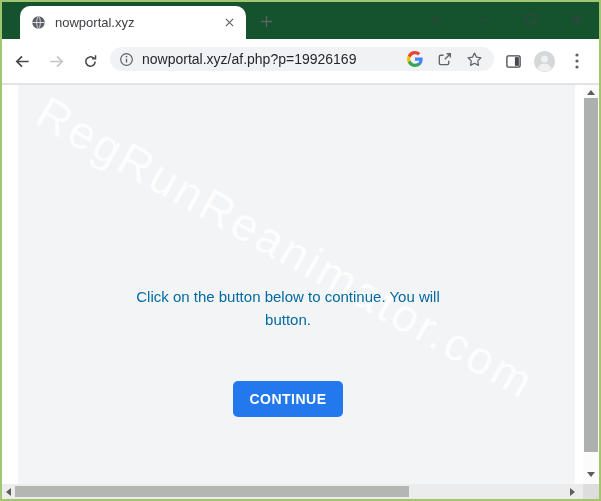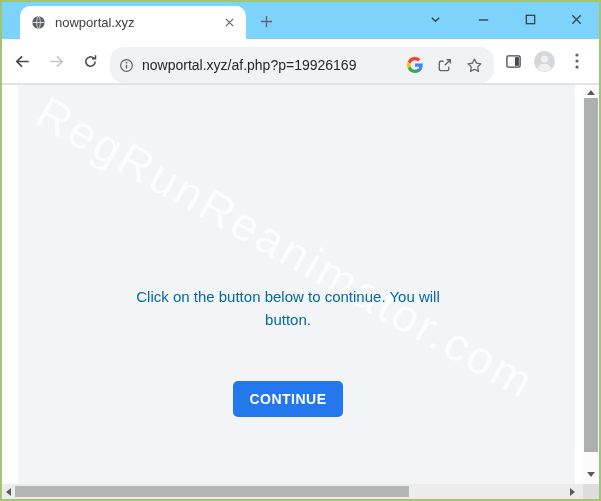--- a/index.html
+++ b/index.html
@@ -5,40 +5,40 @@
   * { box-sizing: border-box; margin: 0; padding: 0; }
   html,body { width:601px; height:501px; }
   body { font-family: "Liberation Sans", sans-serif; background:#fff; }
 
   .window {
     position: relative; width: 601px; height: 501px;
     border: 2px solid #a2c56f; background:#e0e2e1; overflow:hidden;
   }
 
   
-  .tabbar { position:absolute; left:0; top:0; width:597px; height:37px; background:#7dd3fc; }
+  .tabbar { position:absolute; left:0; top:0; width:597px; height:37px; background:#14532d; }
   .tab {
     position:absolute; left:18px; top:4px; width:226px; height:33px;
     background:#fff; border-radius:10px 10px 0 0;
     display:flex; align-items:center; padding:0 8px 0 11px;
   }
   .tab-title { font-size:13px; color:#3d4145; margin-left:9px; flex:1; white-space:nowrap; overflow:hidden; }
   .icon-btn { display:flex; align-items:center; justify-content:center; cursor:pointer; background:none; border:none; }
   .tab-close { width:18px; height:18px; border-radius:50%; }
   .newtab { position:absolute; left:252px; top:7px; width:24px; height:24px; }
   .winctl { position:absolute; top:5px; width:24px; height:24px; }
 
   
   .toolbar {
     position:absolute; left:0; top:37px; width:597px; height:45px;
     background:#fff; border-bottom:1px solid #e3e5e7;
   }
   .navbtn { position:absolute; top:8px; width:28px; height:28px; border-radius:50%; }
   .omnibox {
-    position:absolute; left:108px; top:8px; width:384px; height:36px;
+    position:absolute; left:108px; top:8px; width:384px; height:24px;
     background:#f0f2f4; border-radius:14px;
     display:flex; align-items:center; cursor:text;
   }
   .omni-info { margin-left:9px; display:flex; }
   .url-text {
     margin-left:8px; font-size:14px; color:#25272b;
     width:224px; overflow:hidden; white-space:nowrap;
   }
   .omni-g { margin-left:auto; display:flex; }
   .omni-ic { margin-left:13px; display:flex; }

